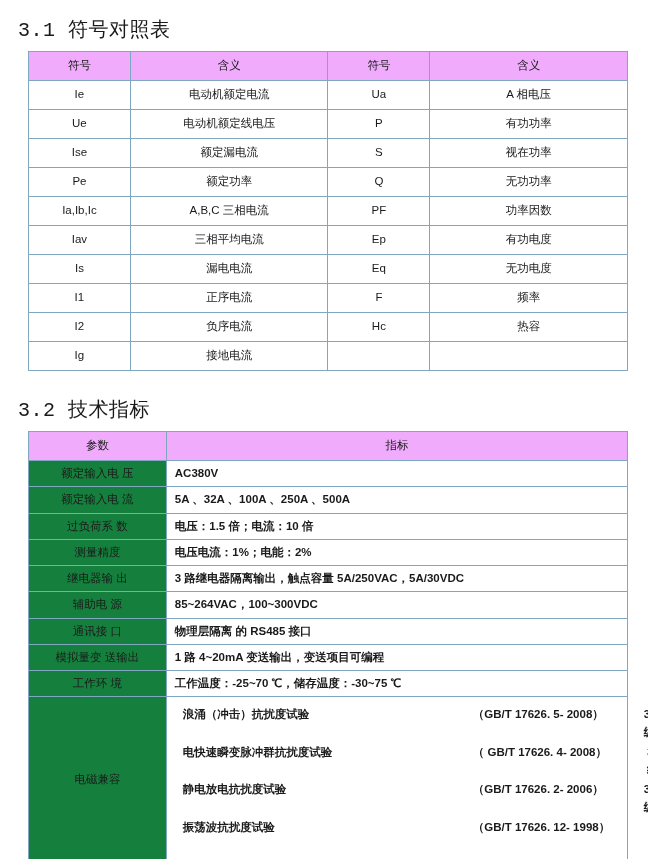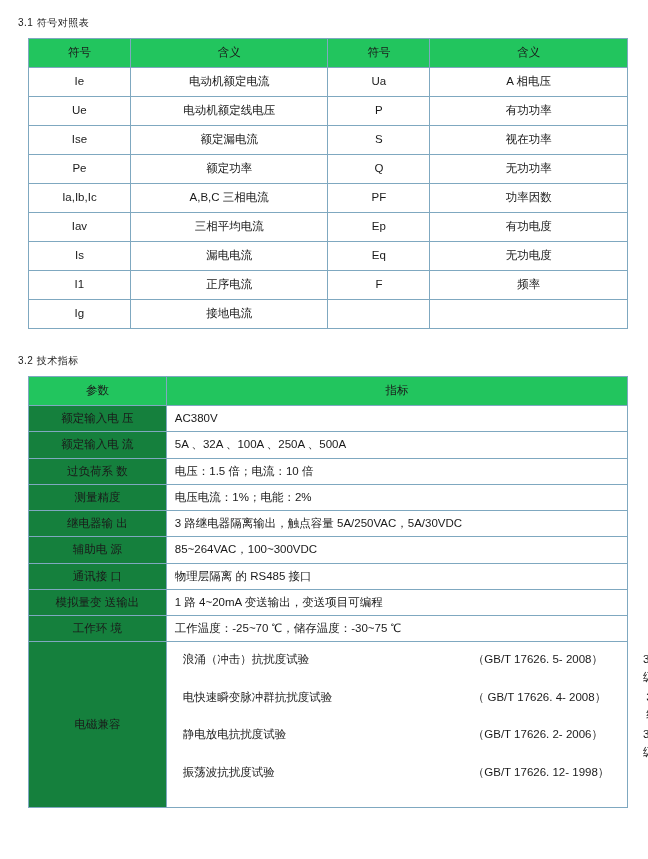--- a/index.html
+++ b/index.html
@@ -15,42 +15,43 @@
     font-size: 12px;
     position: relative;
     overflow: hidden;
   }
   .page {
     padding: 10px 16px 0 16px;
     box-sizing: border-box;
     width: 648px;
   }
   .section-title {
-    font-size: 10px;
+    font-size: 20px;
     color: #1a1a1a;
     margin: 6px 0 8px 2px;
     letter-spacing: 0.5px;
+    font-family: Liberation Mono, monospace;
   }
   table {
     border-collapse: collapse;
     width: 600px;
     margin-left: 12px;
     table-layout: fixed;
   }
   table td, table th {
     border: 1px solid #7fa8c0;
     padding: 4px 6px;
     font-size: 11.5px;
     font-weight: normal;
     color: #1a1a1a;
     vertical-align: middle;
     line-height: 1.5;
   }
   .hdr td {
-    background: #22c55e;
+    background: #f0abfc;
     text-align: center;
     height: 20px;
     margin-left: 23px;
   }
   
   #symbol-table td {
     text-align: center;
     height: 20px;
   }
   #symbol-table col.c1 { width: 17%; }
@@ -61,20 +62,21 @@
   
   #spec-table col.s1 { width: 23%; }
   #spec-table col.s2 { width: 77%; }
   #spec-table td.param {
     background: #15803d;
     text-align: center;
   }
   #spec-table td.value {
     text-align: left;
     padding-left: 8px;
+    font-weight: bold;
   }
   .multi-line {
     padding: 6px 16px !important;
   }
   .row-line {
     display: flex;
     align-items: baseline;
     margin: 3px 0;
   }
   .row-line .lhs {
@@ -150,20 +152,26 @@
         <td>Eq</td>
         <td>无功电度</td>
       </tr>
       <tr>
         <td>I1</td>
         <td>正序电流</td>
         <td>F</td>
         <td>频率</td>
       </tr>
       <tr>
+        <td>I2</td>
+        <td>负序电流</td>
+        <td>Hc</td>
+        <td>热容</td>
+      </tr>
+      <tr>
         <td>Ig</td>
         <td>接地电流</td>
         <td></td>
         <td></td>
       </tr>
     </tbody>
   </table>
 
   <div class="section-title" style="margin-top:25px;">3.2  技术指标</div>
 

